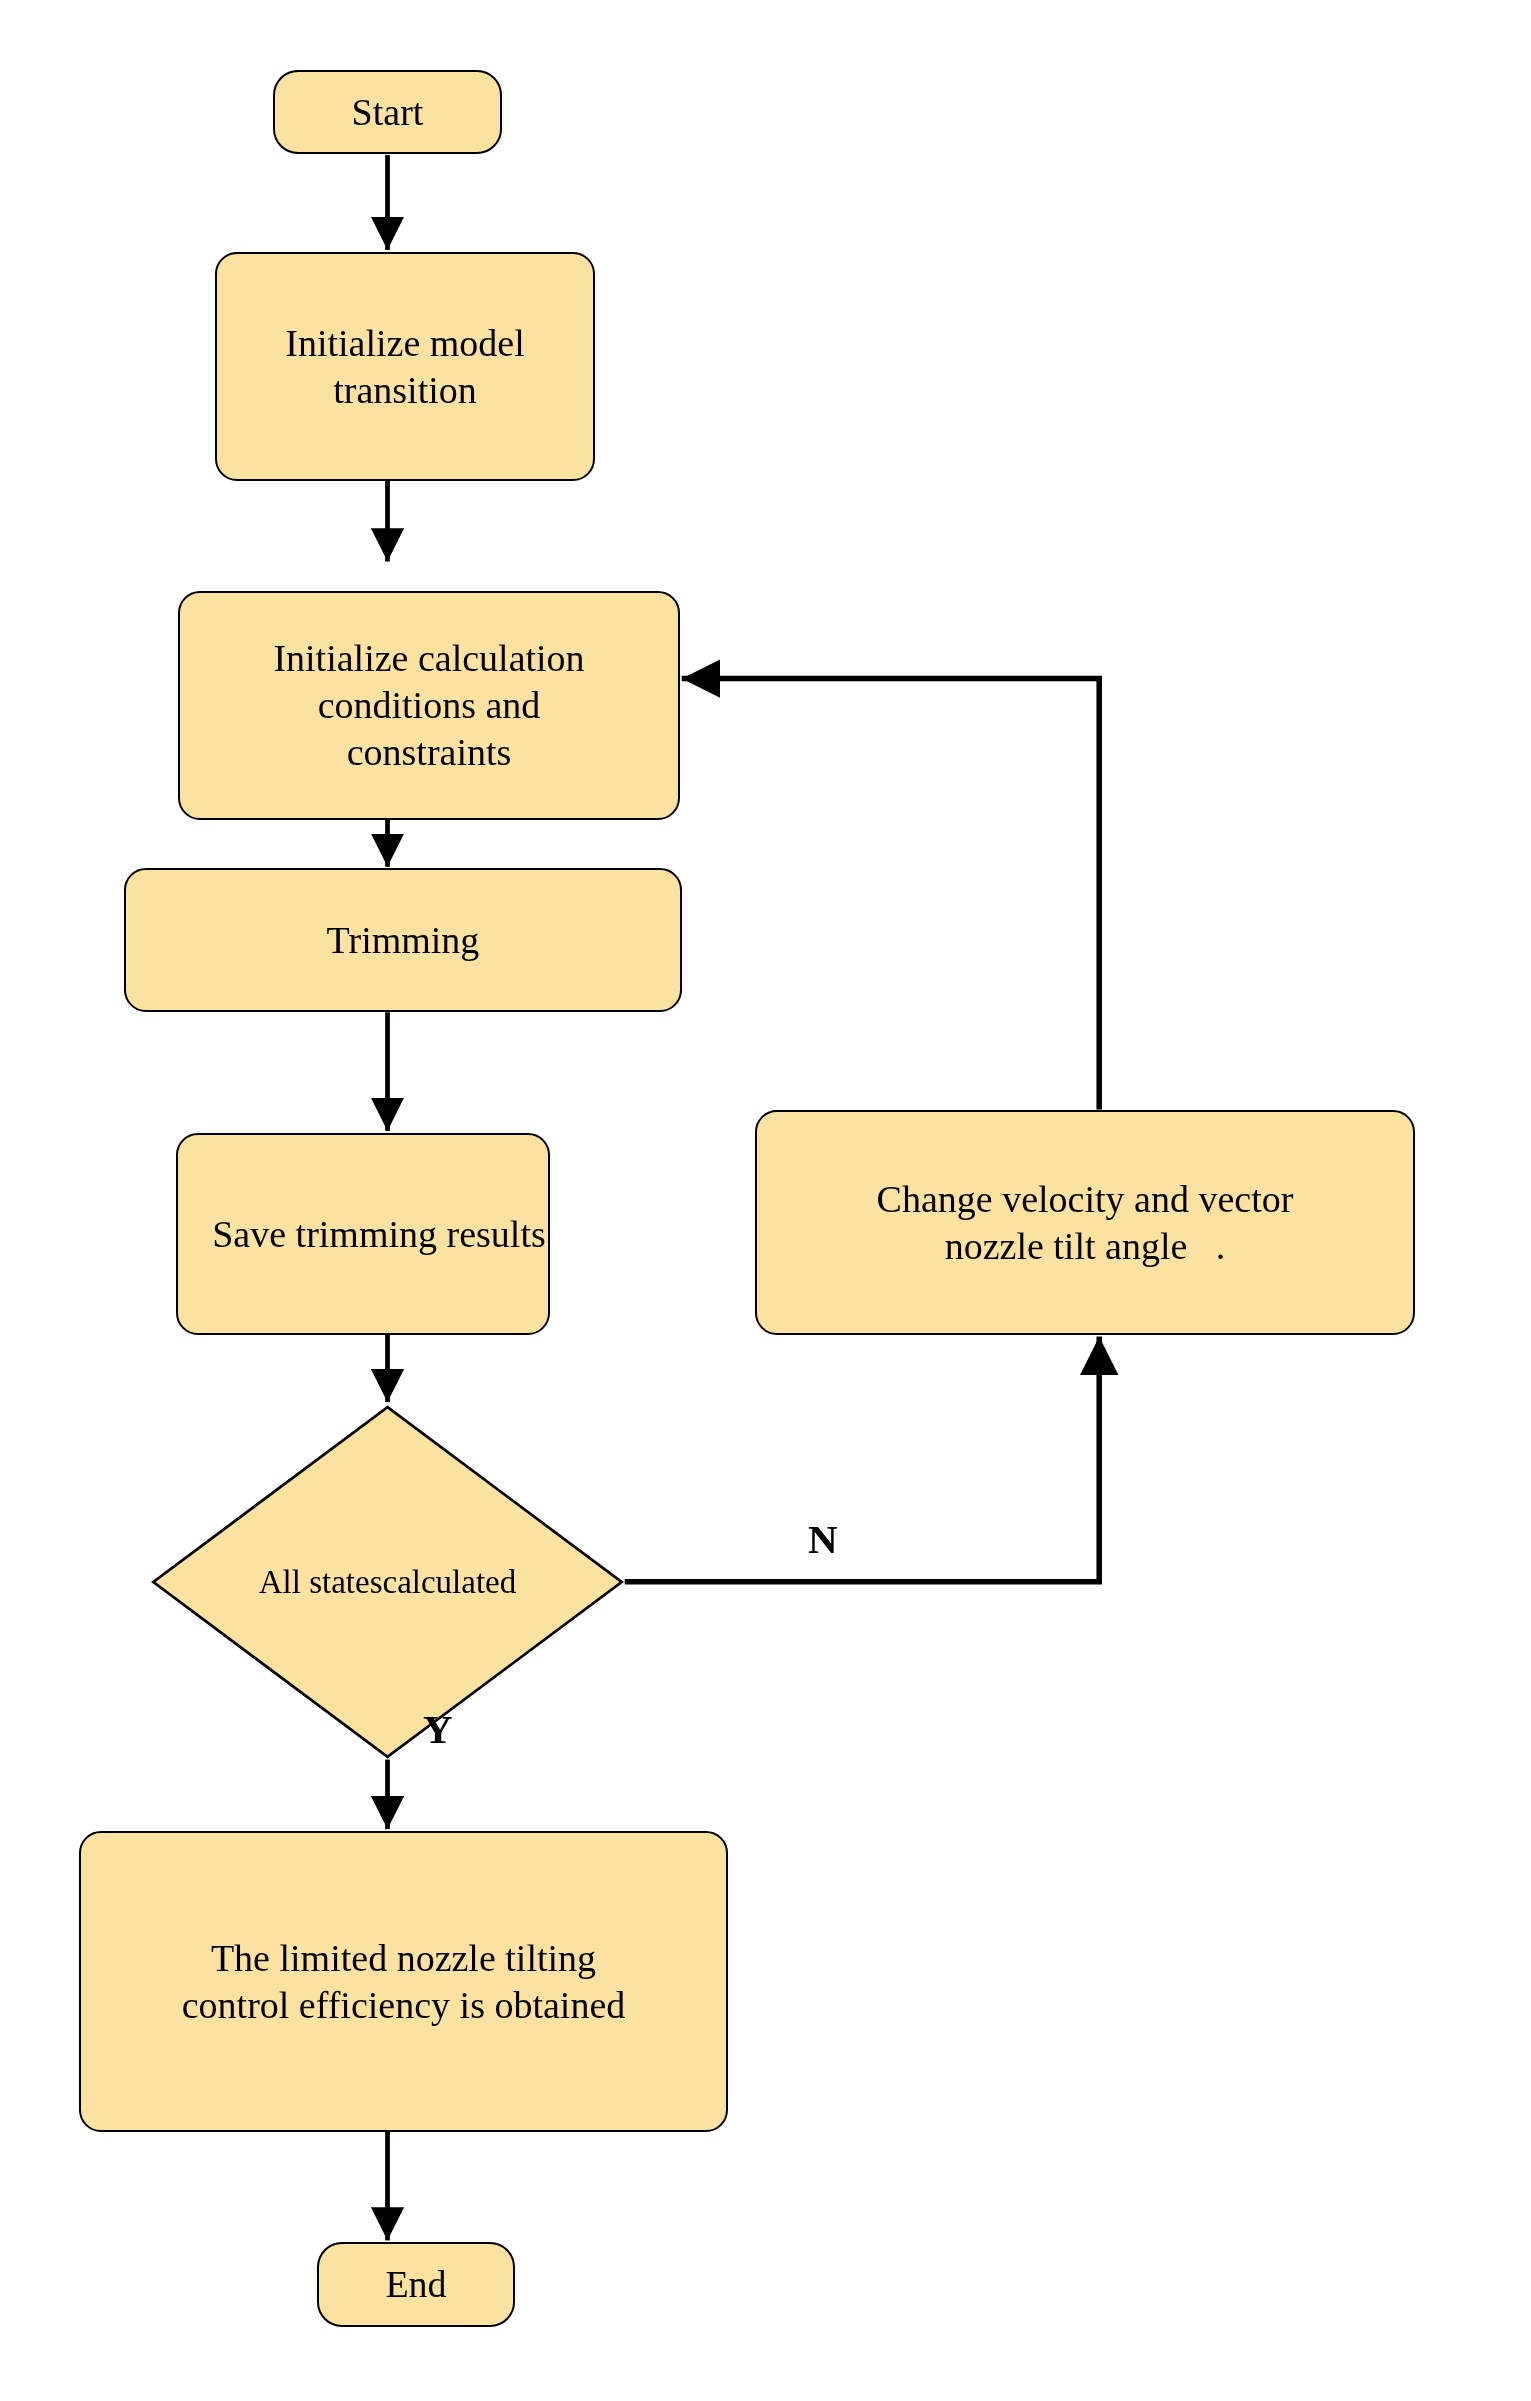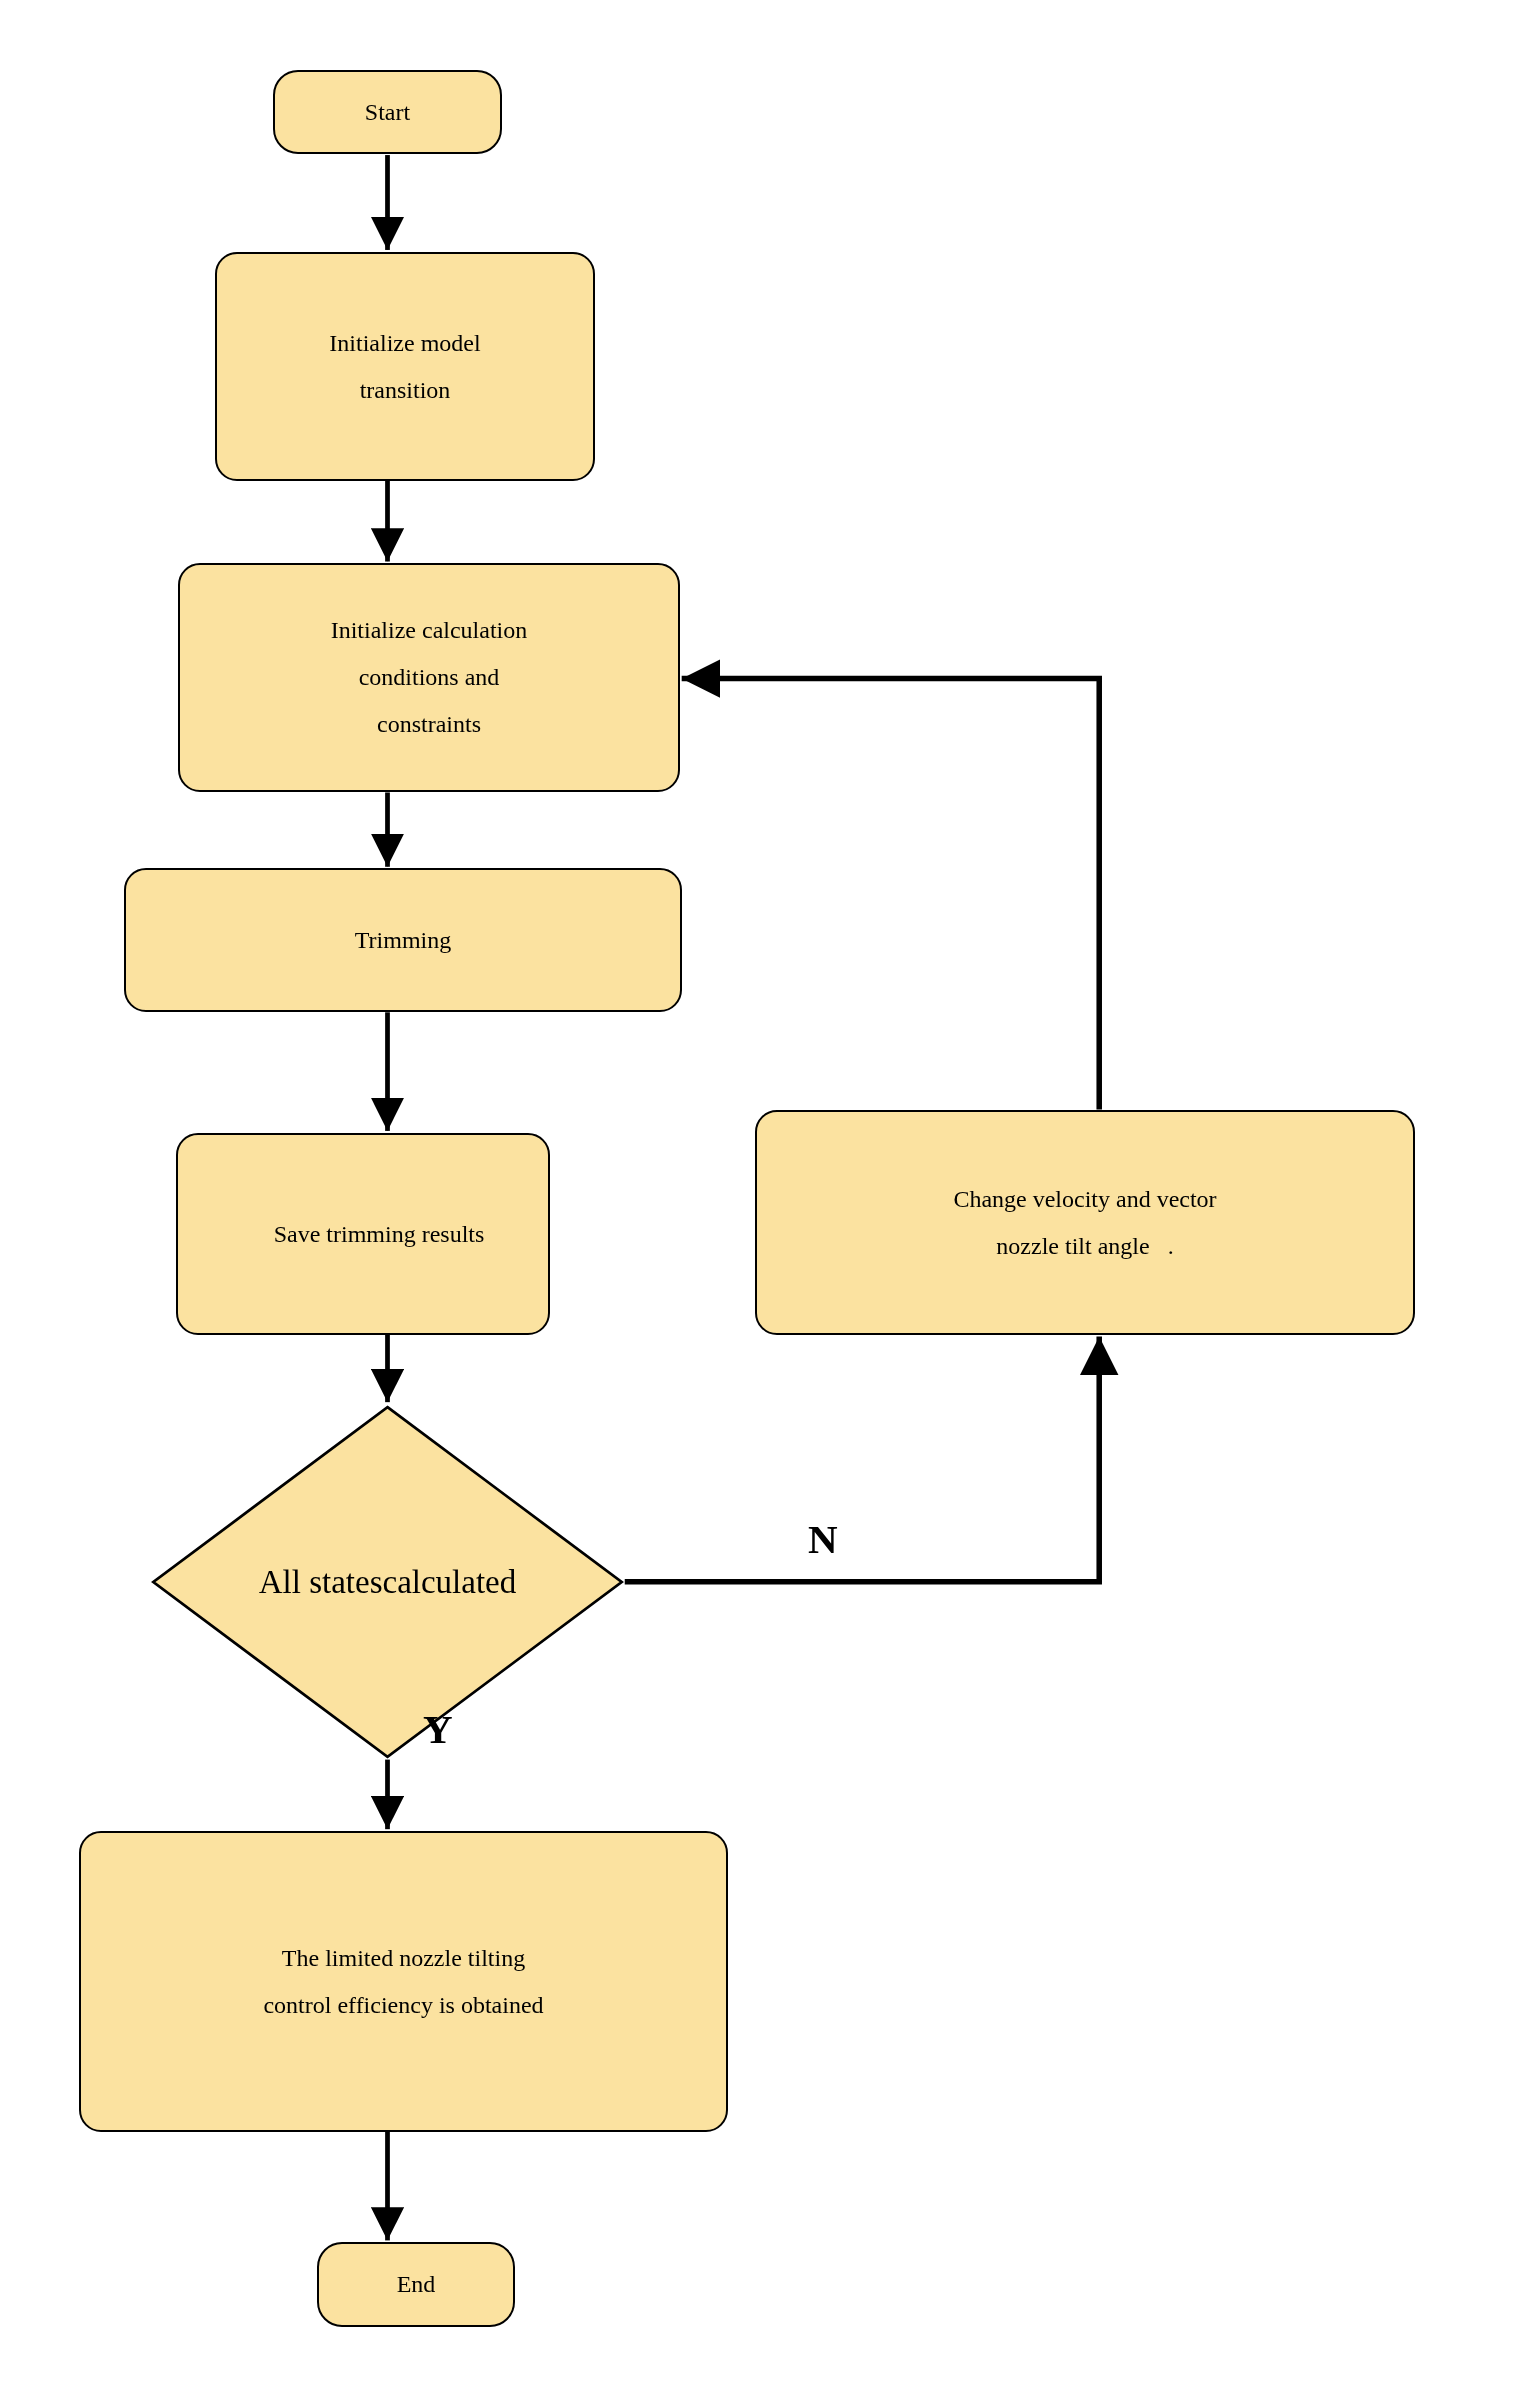--- a/index.html
+++ b/index.html
@@ -26,21 +26,21 @@
   .node {
     position: absolute;
     box-sizing: border-box;
     background: #FBE2A0;
     border: 2.4px solid #000000;
     display: flex;
     flex-direction: column;
     align-items: center;
     justify-content: center;
     text-align: right;
-    font-size: 24px;
+    font-size: 38px;
     line-height: 47px;
     z-index: 2;
   }
   .terminator { border-radius: 25px; }
   .process   { border-radius: 22px; }
   .diamond-wrap {
     position: absolute;
     z-index: 2;
   }
   .diamond-wrap svg { display: block; }
@@ -88,21 +88,21 @@
 
   <div class="node terminator" style="left:273px; top:70px; width:229px; height:84px;">
     <span class="line">Start</span>
   </div>
 
   <div class="node process" style="left:198px; top:252px; width:380px; height:229px;margin-left:17px;">
     <span class="line">Initialize model</span>
     <span class="line">transition</span>
   </div>
 
-  <div class="node process" style="left:178px; top:563px; width:502px; height:229px;">
+  <div class="node process" style="left:178px; top:591px; width:502px; height:229px;">
     <span class="line">Initialize calculation</span>
     <span class="line">conditions and</span>
     <span class="line">constraints</span>
   </div>
 
   <div class="node process" style="left:124px; top:868px; width:558px; height:144px;">
     <span class="line">Trimming</span>
   </div>
 
   <div class="node process" style="left:176px; top:1133px; width:374px; height:202px;padding-left:32px;">

